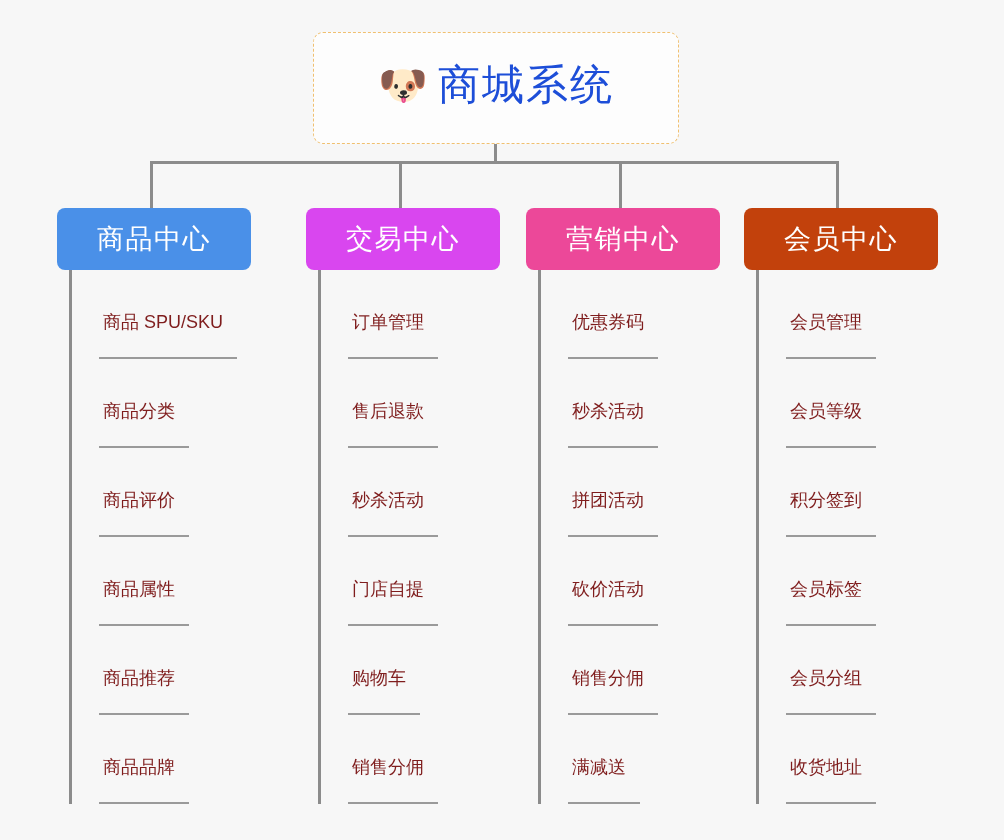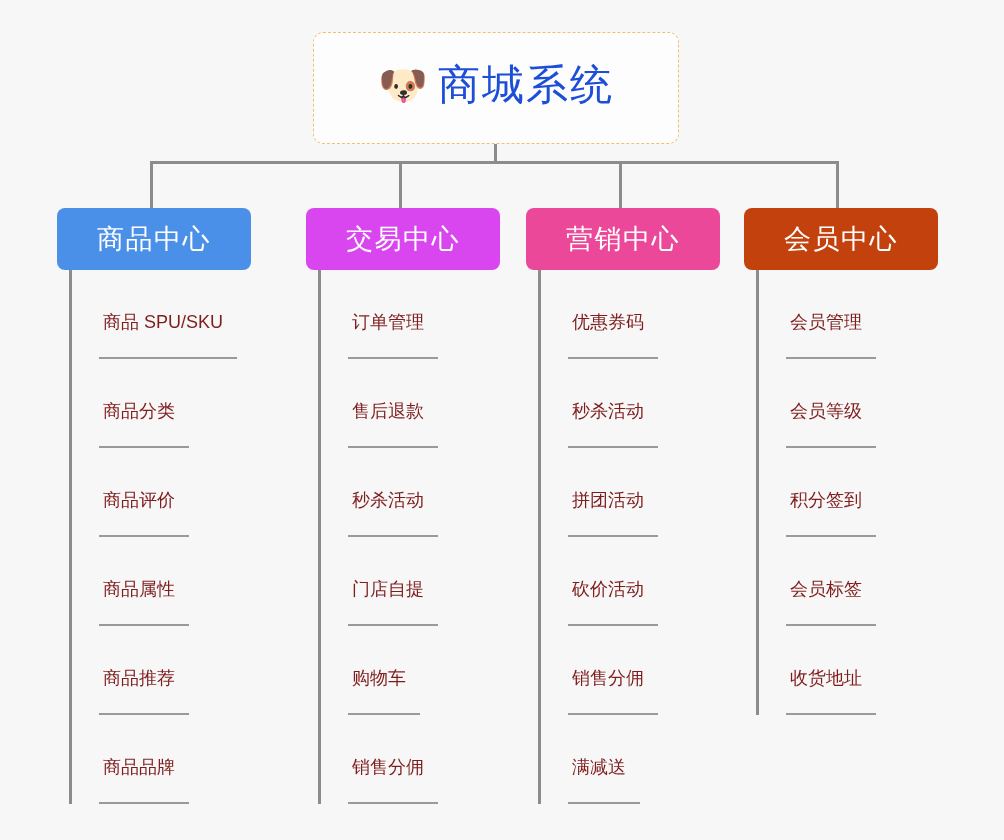--- a/index.html
+++ b/index.html
@@ -242,18 +242,21 @@
       <div class="item-row">
           <span class="item-label">会员等级</span>
         </div>
       <div class="item-row">
           <span class="item-label">积分签到</span>
         </div>
       <div class="item-row">
           <span class="item-label">会员标签</span>
         </div>
       <div class="item-row">
+          <span class="item-label">会员分组</span>
+        </div>
+      <div class="item-row">
           <span class="item-label">收货地址</span>
         </div>
     </div>
   </div>
 
 </div>
 
 </body></html>

